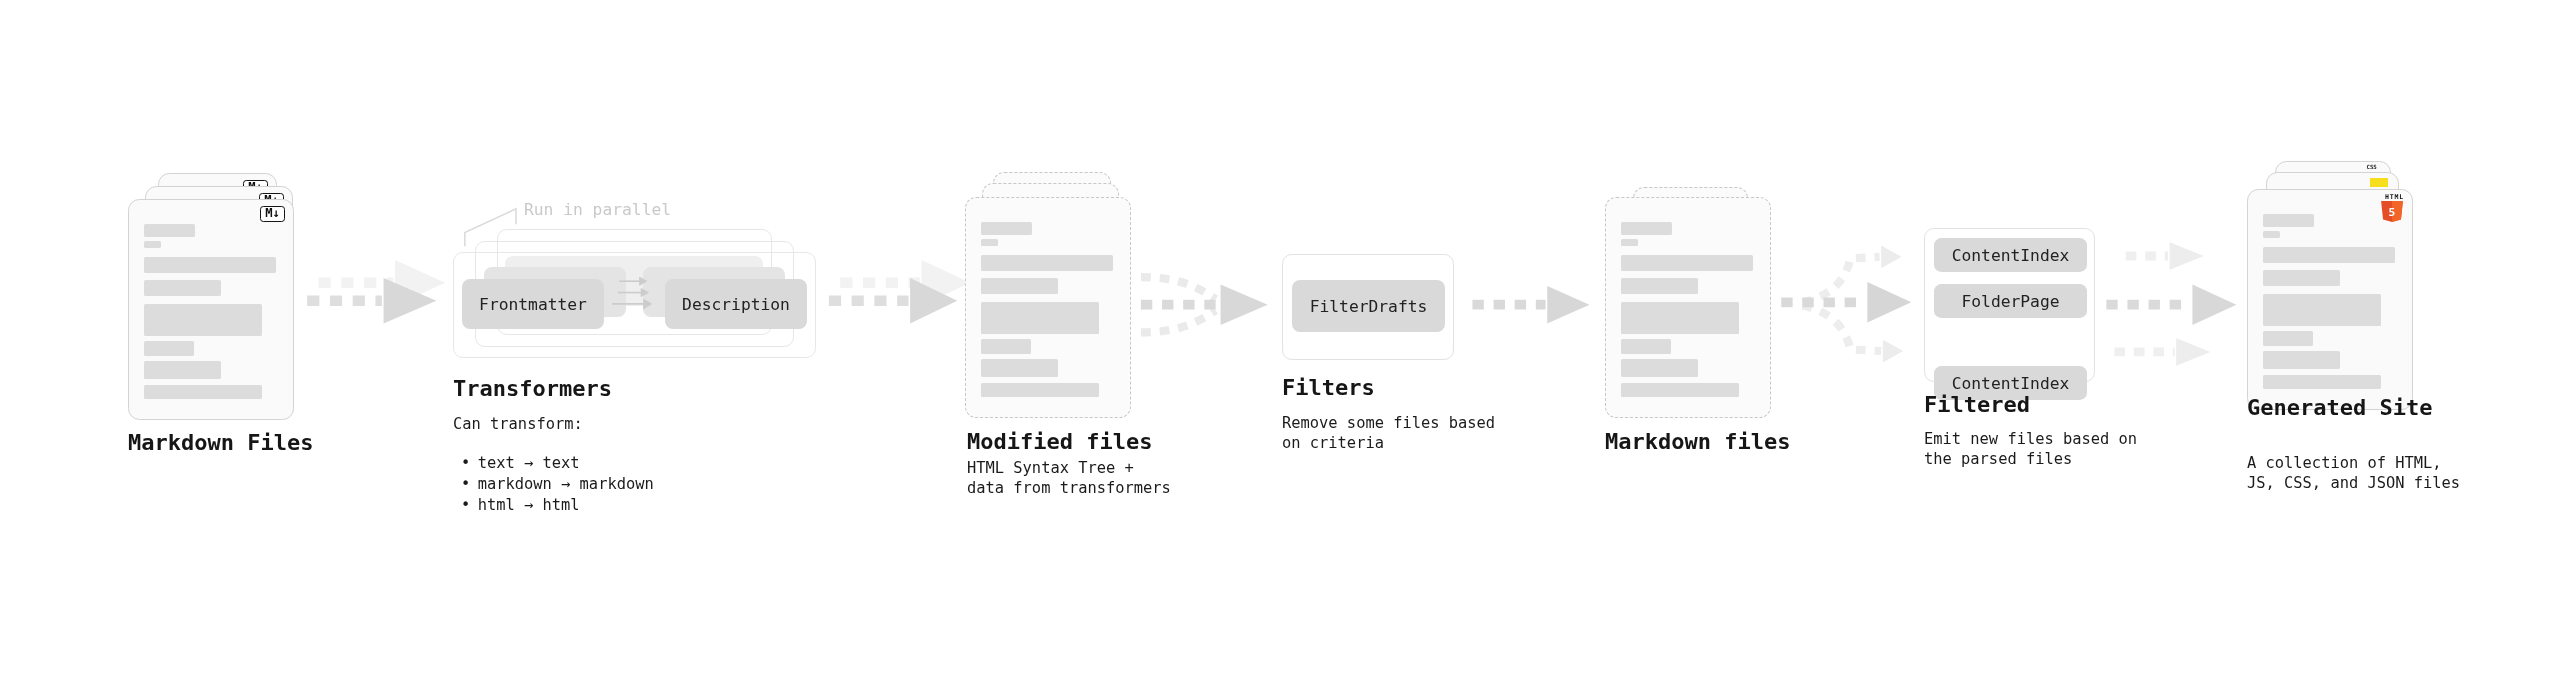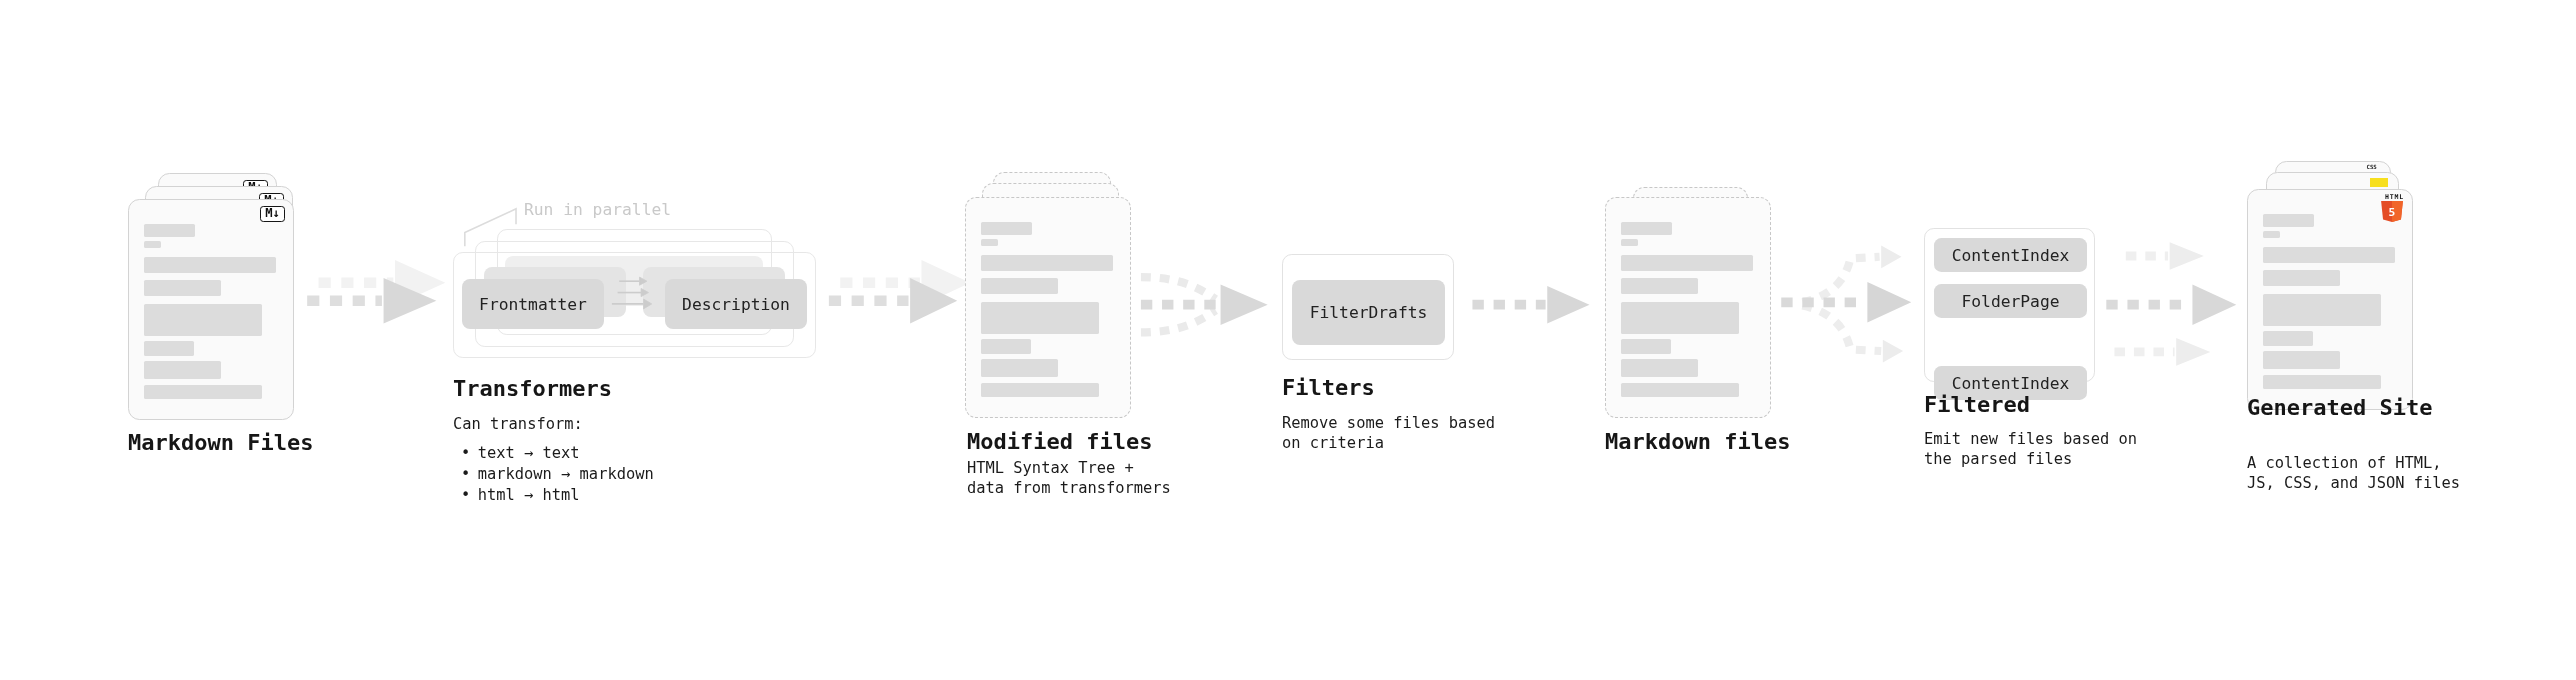--- a/index.html
+++ b/index.html
@@ -35,28 +35,28 @@
 
   
   .sheet{position:absolute;height:106px;box-sizing:border-box;border:1.6px solid #e7e7e7;border-radius:9.8px;background:transparent;}
   .chip{
     position:absolute;width:142px;height:50px;background:#d9d9d9;border-radius:8.1px;
     display:flex;align-items:center;justify-content:center;font-size:16.3px;color:#222;
   }
   .chip.g1{background:#e4e4e4;}
   .chip.g2{background:#efefef;}
   .chip.small{width:153px;height:34px;border-radius:7.3px;}
-  .chip.wide{width:153px;height:65px;}
+  .chip.wide{width:153px;height:52px;}
 
   .outline-box{position:absolute;box-sizing:border-box;border:1.6px solid #e2e2e2;border-radius:9.8px;background:#fff;}
 
   
   .stage-label{position:absolute;font-size:22px;line-height:28px;font-weight:600;color:#161616;white-space:nowrap;}
   .desc{position:absolute;font-size:15.4px;line-height:20.3px;color:#1b1b1b;white-space:nowrap;}
-  .bullets{margin-top:9px;}
+  .bullets{margin-top:19px;}
   .bullet{padding-left:8.1px;line-height:21px;}
   .bullet::before{content:"•";margin-right:7.3px;}
   .note{position:absolute;font-size:16.3px;color:#c9c9c9;white-space:nowrap;text-align:center;}
 </style>
 </head>
 <body>
 
 <div class="canvas">
 
   <svg class="abs" style="left:0;top:0" width="2576" height="681" viewBox="0 0 3170 838">

